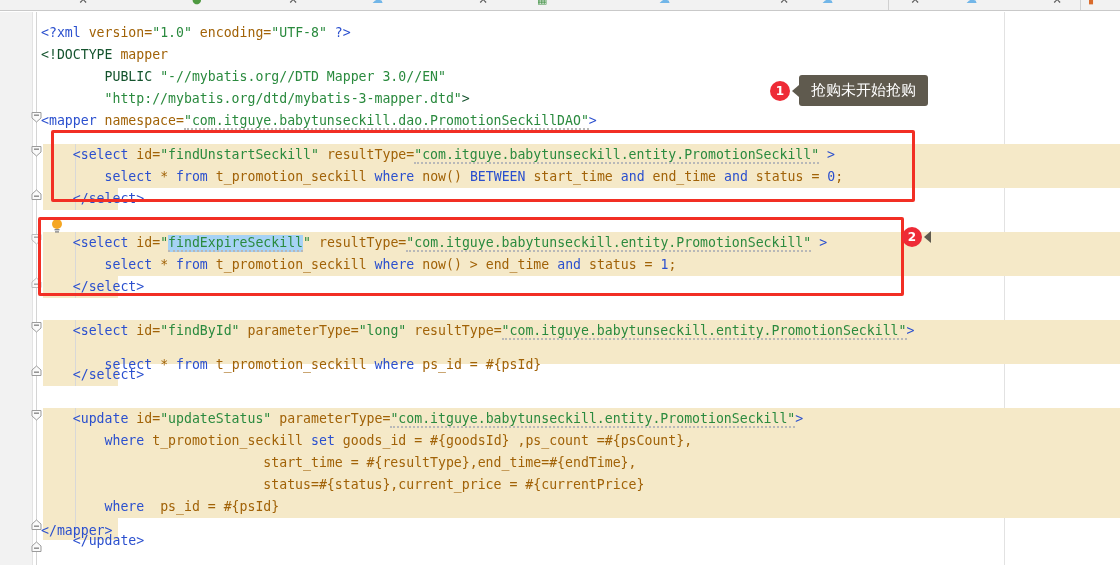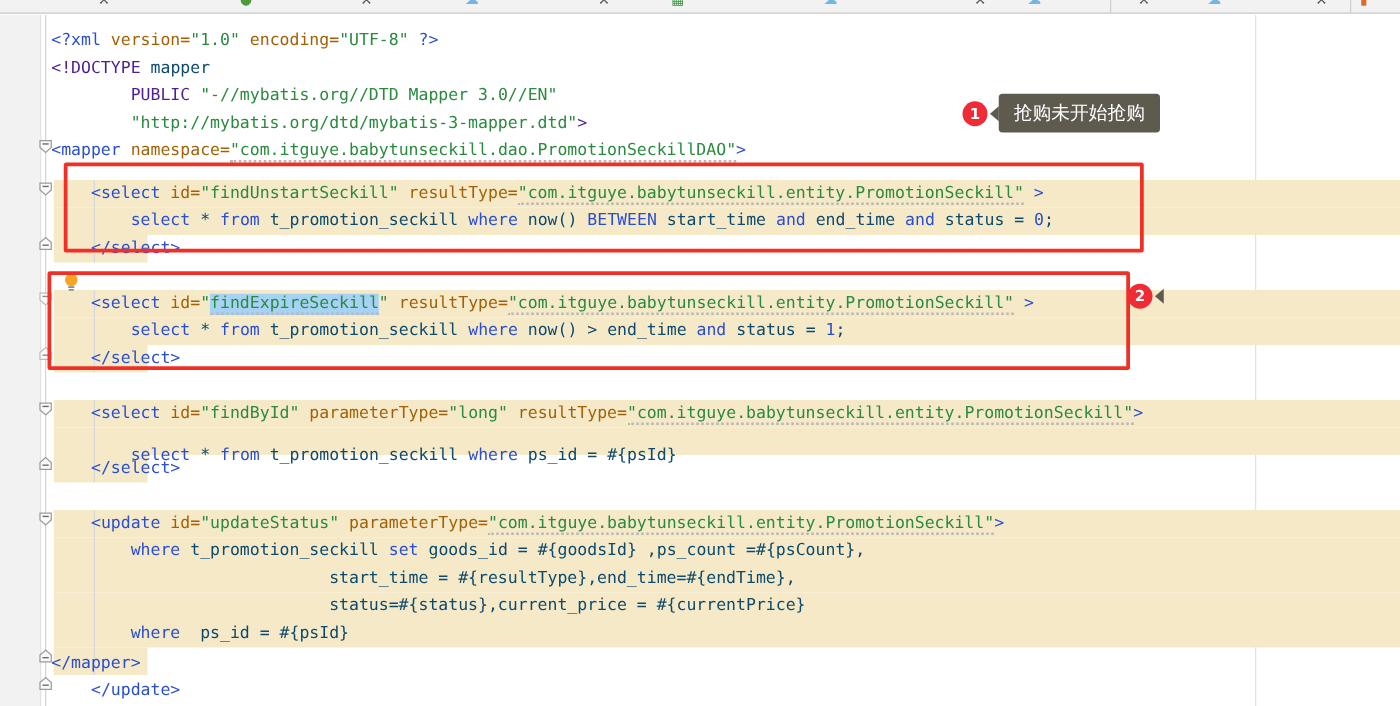--- a/index.html
+++ b/index.html
@@ -115,23 +115,23 @@
     position: absolute;
     left: 43px;
     height: 22px;
     background: #f5e9c8;
   }
   .band.full { left: 43px; width: 1077px; }
   .t-tag     { color: #2a4fce; }
   .t-attr    { color: #a16207; }
   .t-value   { color: #2a8a3e; }
   .t-kw      { color: #2a4fce; }
-  .t-plain   { color: #0c4a6e; }
+  .t-plain   { color: #a16207; }
   .t-num     { color: #2a4fce; }
-  .t-doctype { color: #4c1d95; }
+  .t-doctype { color: #14532d; }
   .t-proc    { color: #2a4fce; }
   .t-sel     { background: #a6d2f5; }
 
   
   .squiggle {
     border-bottom: 2px dotted #b8b8b8;
     padding-bottom: 0px;
   }
 
   
@@ -304,21 +304,21 @@
       <div class="line" style="top:396px">    <span class="t-tag">&lt;update</span> <span class="t-attr">id=</span><span class="t-value">"updateStatus"</span> <span class="t-attr">parameterType=</span><span class="t-value squiggle">"com.itguye.babytunseckill.entity.PromotionSeckill"</span><span class="t-tag">&gt;</span></div>
 
       <div class="line" style="top:418px">        <span class="t-kw">where</span> <span class="t-plain">t_promotion_seckill</span> <span class="t-kw">set</span> <span class="t-plain">goods_id = #{goodsId} ,ps_count =#{psCount},</span></div>
 
       <div class="line" style="top:440px">                            <span class="t-plain">start_time = #{resultType},end_time=#{endTime},</span></div>
 
       <div class="line" style="top:462px">                            <span class="t-plain">status=#{status},current_price = #{currentPrice}</span></div>
 
       <div class="line" style="top:484px">        <span class="t-kw">where</span>  <span class="t-plain">ps_id = #{psId}</span></div>
 
-      <div class="line" style="top:530px">    <span class="t-tag">&lt;/update&gt;</span></div>
+      <div class="line" style="top:518px">    <span class="t-tag">&lt;/update&gt;</span></div>
 
       <div class="line" style="top:508px;left:41px"><span class="t-tag">&lt;/mapper&gt;</span></div>
     </div>
 
     <div class="fold" style="top:99px">
       <svg width="13" height="13" viewBox="0 0 13 13">
           <path d="M2 1.5h9v5.5l-4.5 4-4.5-4z" fill="#fafafa" stroke="#9b9b9b" stroke-width="1"></path>
           <rect x="4" y="3.6" width="5" height="1.1" fill="#6a6a6a"></rect>
         </svg>
     </div>

